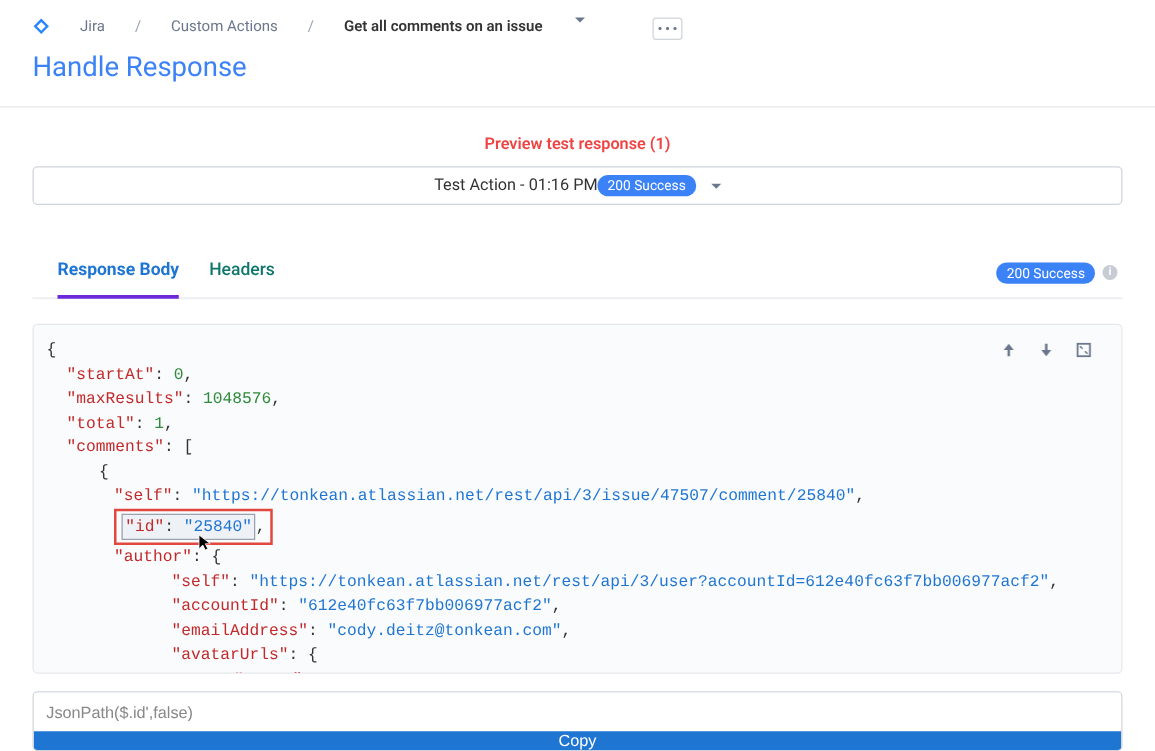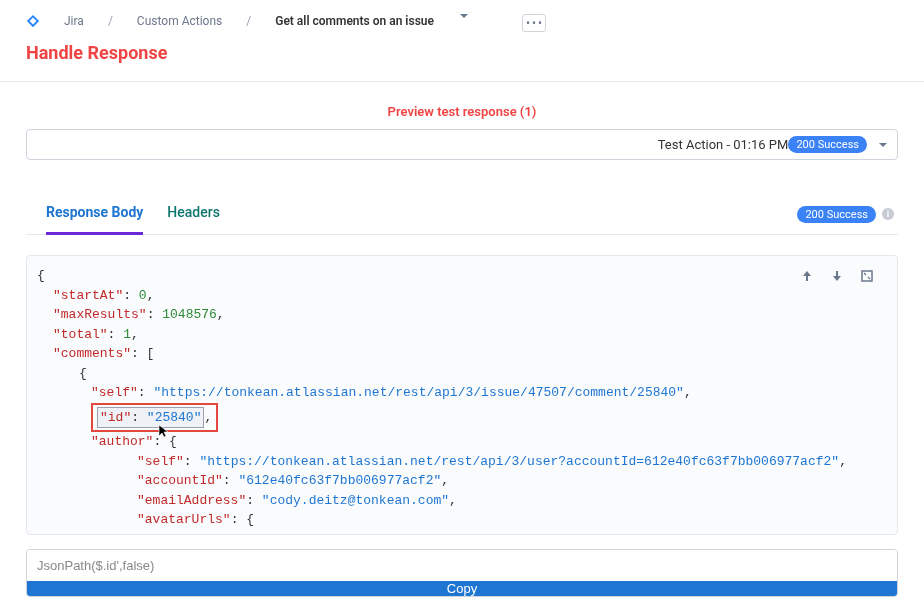--- a/index.html
+++ b/index.html
@@ -32,40 +32,40 @@
     border-left:4px solid transparent; border-right:4px solid transparent;
     border-top:4px solid #6b778c; margin-left:2px; vertical-align: middle;
   }
   .dots {
     display: inline-flex; align-items: center; justify-content: center;
     width: 24px; height: 18px; border:1px solid #d0d4db; border-radius: 3px;
     color:#6b778c; font-size: 12px; line-height: 1; letter-spacing: 2px;
     padding-left: 2px;
   }
   h1.title {
-    font-size: 18px;
-    font-weight: 700;
-    color: #ef4444;
+    font-size: 22px;
+    font-weight: 400;
+    color: #3b82f6;
   }
   hr.rule {
     border: none;
     border-top: 1px solid #e5e8ec;
     margin: 18px -26px 0 -26px;
   }
   .section-label {
     font-weight: 600;
     font-size: 13px;
     color: #ef4444;
     margin: 22px 0 10px 0;
     text-align: center;
   }
   .select-row {
     display: flex;
     align-items: center;
-    justify-content: flex-end;
+    justify-content: center;
     border: 1px solid #cfd4dc;
     border-radius: 4px;
     padding: 6px 10px;
     font-size: 13px;
     color: #333;
     background: #fff;
   }
   .select-row .right {
     display: flex; align-items: center; gap: 10px;
   }

